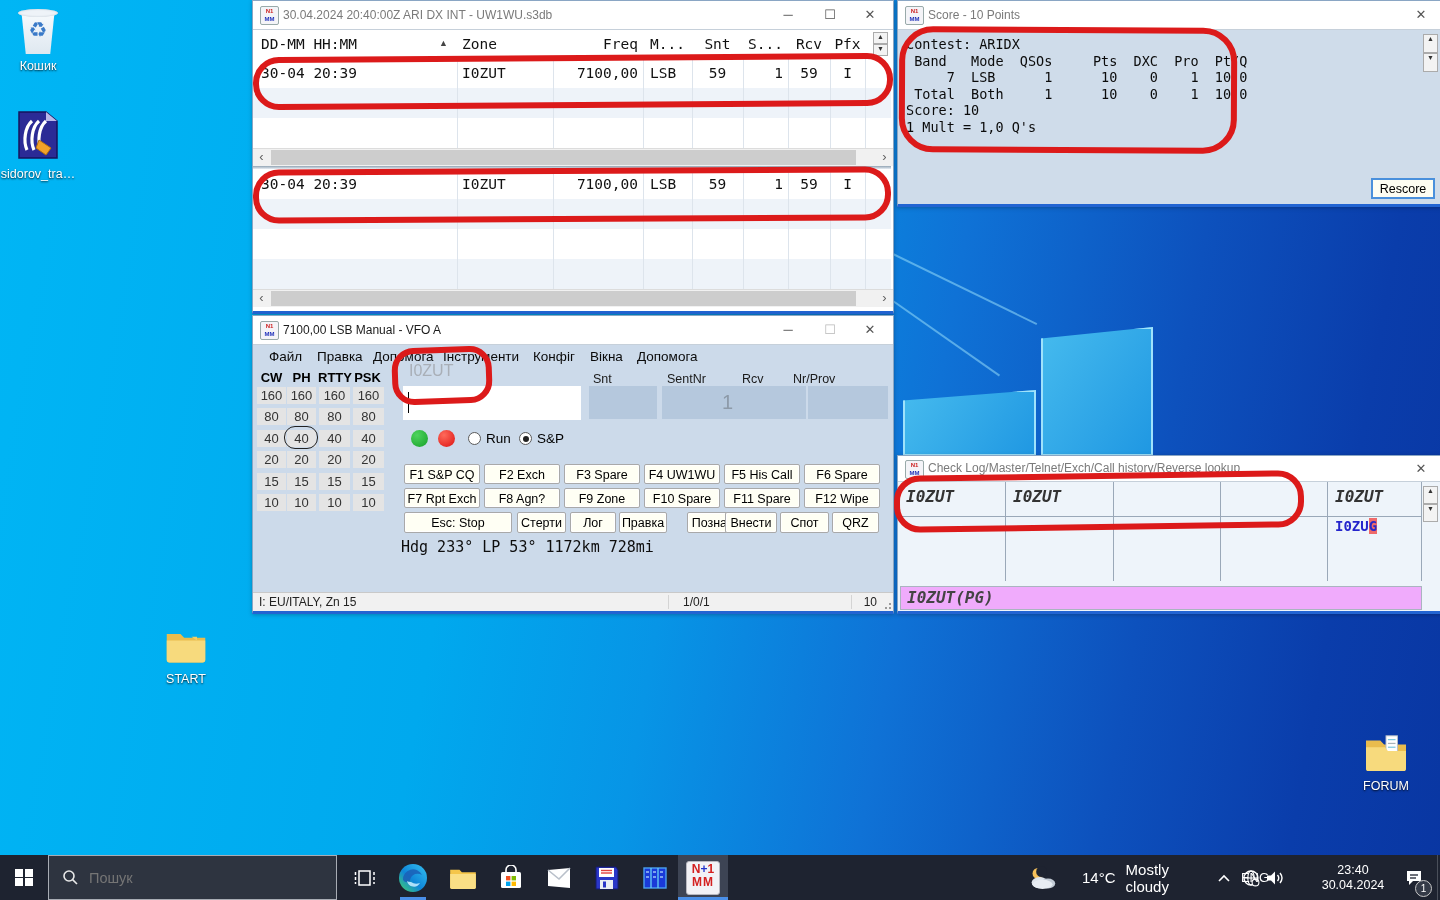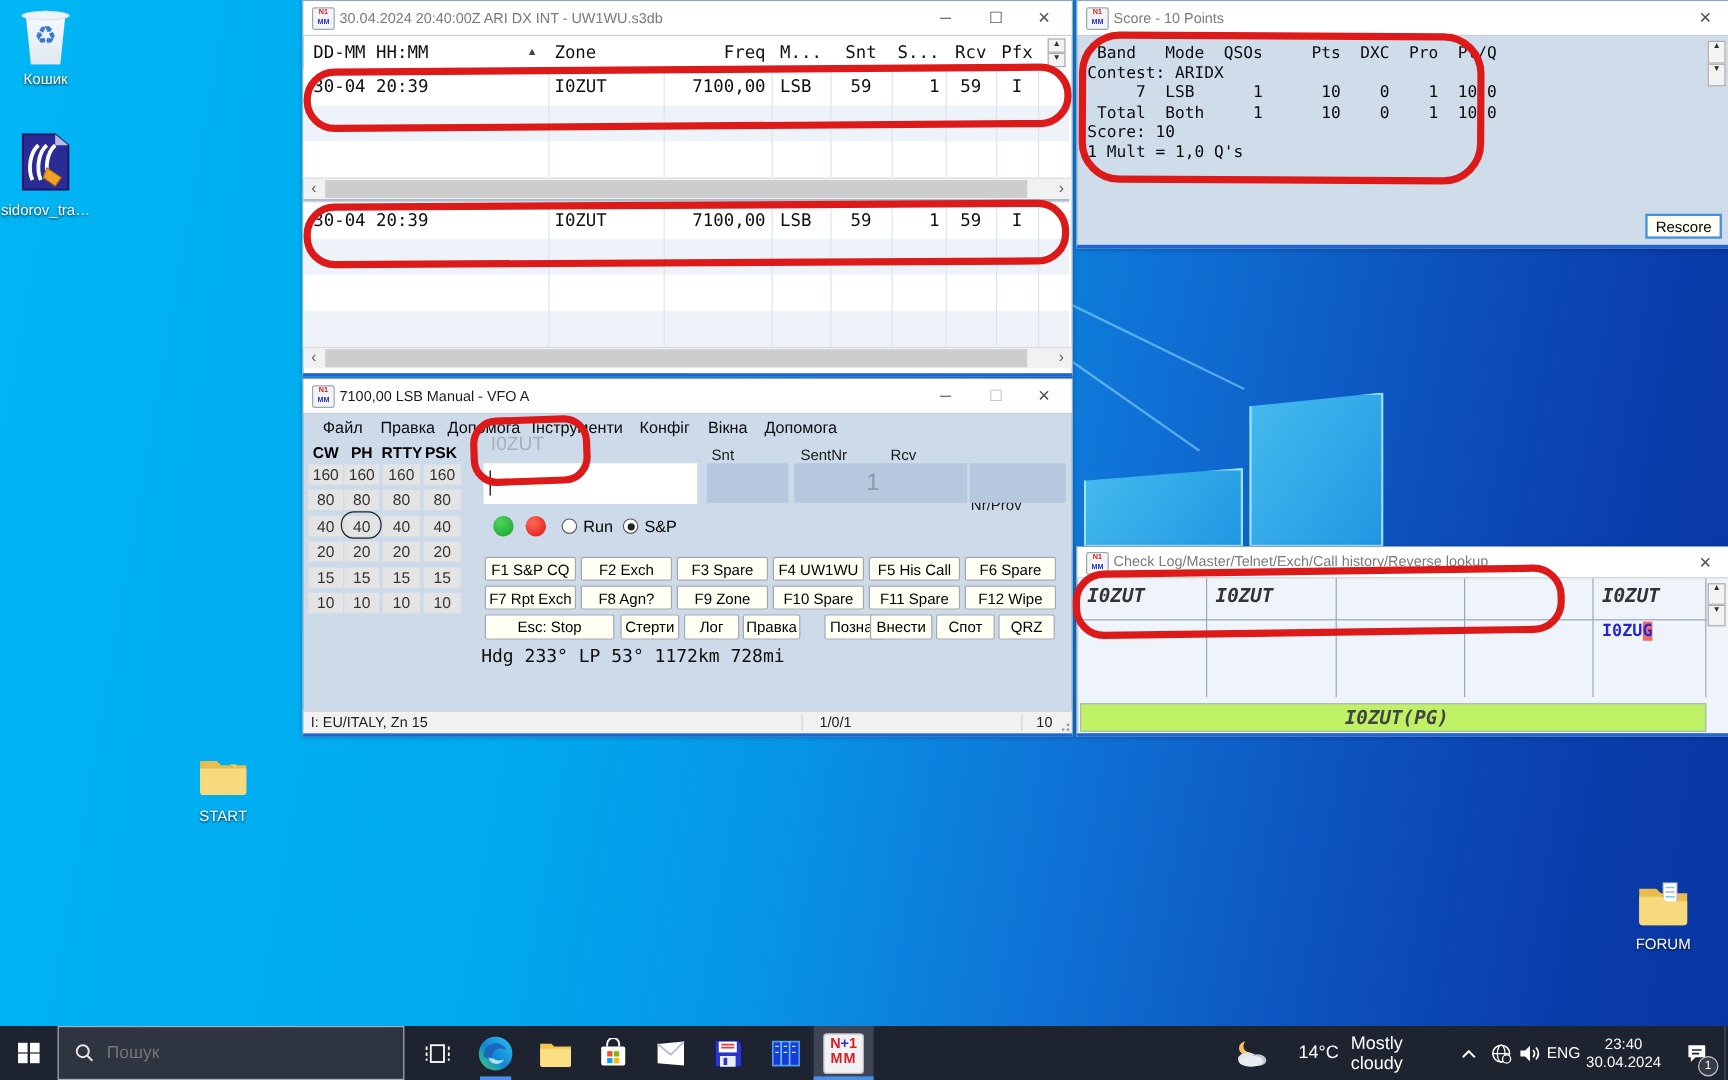--- a/index.html
+++ b/index.html
@@ -203,22 +203,22 @@
   <div class="win" style="left:897px;top:0;width:543px;height:203px;background:#cfdcea;">
     <div class="titlebar">
       <span class="apico">
           <span class="r">N1</span>
           <span class="b">MM</span>
         </span>
       <span class="ttl">Score - 10 Points</span>
       <span class="wbtn" style="right:3px;">✕</span>
     </div>
     <div class="abs mono" style="left:8px;top:35px;">
+      <div class="score-line">Contest: ARIDX</div>
       <div class="score-line"> Band   Mode  QSOs     Pts  DXC  Pro  Pt/Q</div>
-      <div class="score-line">Contest: ARIDX</div>
       <div class="score-line">     7  LSB      1      10    0    1  10,0</div>
       <div class="score-line"> Total  Both     1      10    0    1  10,0</div>
       <div class="score-line">Score: 10</div>
       <div class="score-line">1 Mult = 1,0 Q's</div>
     </div>
     <div class="spinner" style="right:3px;top:33px;height:38px;">
       <div class="spinbtn">▲</div>
       <div class="spinbtn">▼</div>
     </div>
     <button class="abs" style="right:6px;bottom:5px;width:64px;height:21px;background:#fdfdf2;border:2px solid #4a90dc;font-size:12.5px;font-family:'Liberation Sans',sans-serif;">Rescore</button>
@@ -282,21 +282,21 @@
     <div class="abs" style="left:31px;top:110px;width:34px;height:23px;border:1.6px solid #222;border-radius:11px;box-sizing:border-box;"></div>
 
     <div class="abs" style="left:156px;top:46px;font-size:16px;color:#a9afb7;">I0ZUT</div>
     <div class="abs" style="left:150px;top:70px;width:178px;height:34px;background:#fff;">
       <div style="position:absolute;left:5px;top:6px;width:1px;height:21px;background:#000;"></div>
     </div>
 
     <div class="exlabel" style="left:340px;top:56px;">Snt</div>
     <div class="exlabel" style="left:414px;top:56px;">SentNr</div>
     <div class="exlabel" style="left:489px;top:56px;">Rcv</div>
-    <div class="exlabel" style="left:556px;top:56px;margin-top:42px;">Nr/Prov</div>
+    <div class="exlabel" style="left:540px;top:56px;">Nr/Prov</div>
     <div class="exbox" style="left:336px;top:70px;width:68px;"></div>
     <div class="exbox" style="left:409px;top:70px;width:78px;">
       <span style="position:absolute;right:7px;top:5px;font-size:20px;color:#8d9aa8;">1</span>
     </div>
     <div class="exbox" style="left:485px;top:70px;width:68px;"></div>
     <div class="exbox" style="left:555px;top:70px;width:80px;"></div>
 
     <div class="abs" style="left:158px;top:114px;width:17px;height:17px;border-radius:50%;background:radial-gradient(circle at 35% 30%,#4ed45e,#17a028);"></div>
     <div class="abs" style="left:185px;top:114px;width:17px;height:17px;border-radius:50%;background:radial-gradient(circle at 35% 30%,#ff6a5a,#dc1212);"></div>
     <div class="radio" style="left:215px;top:116px;"></div>
@@ -366,21 +366,21 @@
       <div class="vline" style="left:215px;top:0;height:99px;"></div>
       <div class="vline" style="left:322px;top:0;height:99px;"></div>
       <div class="vline" style="left:429px;top:0;height:99px;"></div>
       <div class="vline" style="left:523px;top:0;height:99px;"></div>
       <div class="abs" style="left:0;top:34px;width:524px;height:1px;background:#9aa8b8;"></div>
     </div>
     <div class="spinner" style="right:3px;top:30px;height:36px;">
       <div class="spinbtn">▲</div>
       <div class="spinbtn">▼</div>
     </div>
-    <div class="abs mono" style="left:2px;top:130px;width:520px;height:22px;background:#bef264;border:1px solid #aab4c0;font-size:16px;font-weight:bold;font-style:italic;color:#444;line-height:22px;text-align:center;">
+    <div class="abs mono" style="left:2px;top:130px;width:520px;height:22px;background:#f0abfc;border:1px solid #aab4c0;font-size:16px;font-weight:bold;font-style:italic;color:#444;line-height:22px;">
       <span style="margin-left:6px;">I0ZUT(PG)</span>
     </div>
   </div>
 
   <div class="ann" style="left:253px;top:55px;width:628px;height:41px;transform:rotate(-0.4deg);"></div>
   <div class="ann" style="left:253px;top:168px;width:626px;height:42px;transform:rotate(-0.3deg);"></div>
   <div class="ann" style="left:899px;top:27px;width:326px;height:114px;border-radius:34px;transform:rotate(0.3deg);"></div>
   <div class="ann" style="left:392px;top:347px;width:88px;height:45px;border-radius:22px;transform:rotate(-2deg);"></div>
   <div class="ann" style="left:894px;top:473px;width:398px;height:45px;transform:rotate(-0.8deg);"></div>
 
@@ -512,21 +512,21 @@
     </div>
 
     <div class="tbi" style="left:1262px;width:26px;">
       <svg width="20" height="18" viewBox="0 0 20 18">
         <polygon points="2,6.5 6,6.5 10,2.5 10,15.5 6,11.5 2,11.5" fill="#fff"></polygon>
         <path d="M12.5 6 q2.5 3 0 6" fill="none" stroke="#fff" stroke-width="1.4"></path>
         <path d="M15 4 q4 5 0 10" fill="none" stroke="#fff" stroke-width="1.4"></path>
       </svg>
     </div>
 
-    <div class="tbi" style="left:1288px;width:30px;">
+    <div class="tbi" style="left:1240px;width:30px;">
       <span class="traytxt">ENG</span>
     </div>
 
     <div class="tbi" style="left:1320px;width:66px;flex-direction:column;justify-content:center;">
       <div class="traytxt" style="font-size:12.5px;line-height:15px;">23:40</div>
       <div class="traytxt" style="font-size:12.5px;line-height:15px;">30.04.2024</div>
     </div>
 
     <div class="tbi" style="left:1392px;width:44px;">
       <svg width="20" height="20" viewBox="0 0 20 20">

